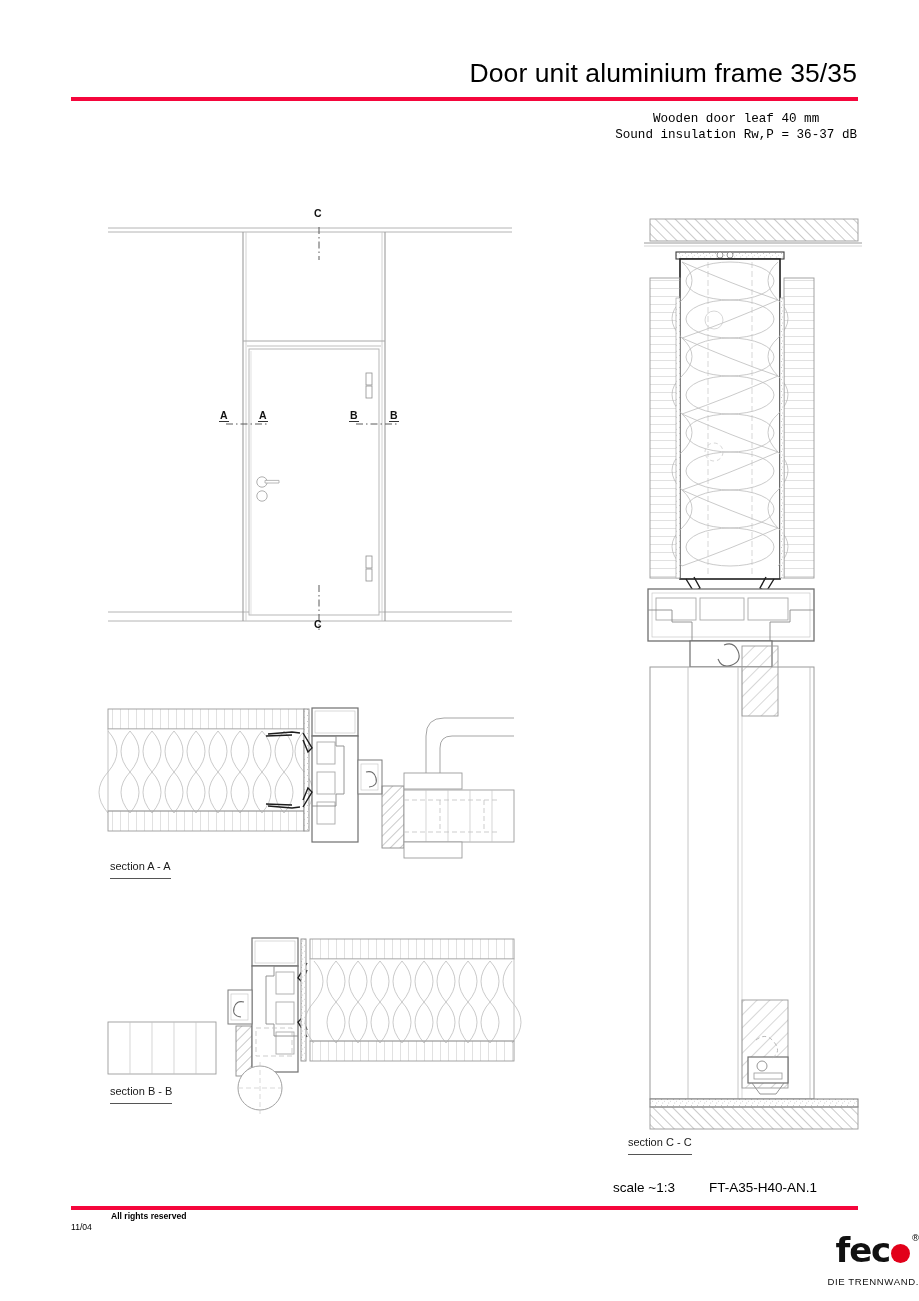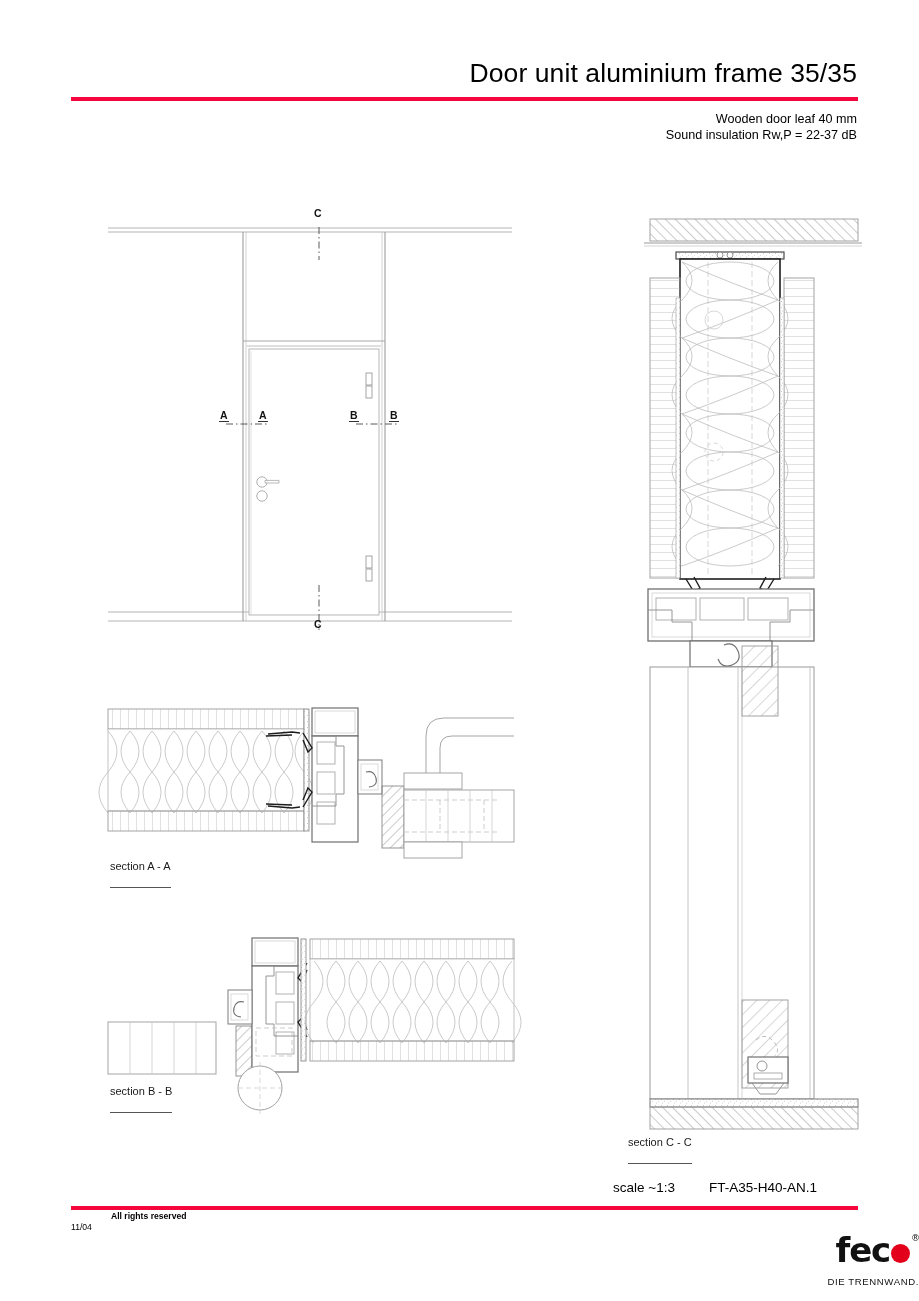--- a/index.html
+++ b/index.html
@@ -22,40 +22,41 @@
     position: absolute; right: 62px; top: 58px;
     font-size: 26.5px; font-weight: 400; letter-spacing: 0.1px;
     white-space: nowrap; text-align: left; color: #000;
   }
   #title-rule {
     position: absolute; left: 71px; top: 97px; width: 787px; height: 4px;
     background: #f5063c;
   }
   #subtitle {
     position: absolute; right: 62px; top: 112px;
-    font-size: 12.6px; line-height: 15.5px; text-align: right;
+    font-size: 12.6px; line-height: 15.5px; text-align: center;
     white-space: nowrap;
+    font-family: Liberation Mono, monospace;
   }
   #subtitle div { display: block; }
 
   
   #drawing { position: absolute; left: 0; top: 0; width: 919px; height: 1301px; }
   #drawing svg { display: block; }
 
   
   .dwg-label {
     position: absolute;
     font-size: 11px;
     font-family: "Liberation Sans", sans-serif;
     color: #1a1a1a;
     white-space: nowrap;
   }
   .dwg-label.underlined {
     border-bottom: 1px solid #555;
-    padding-bottom: 15px;
+    padding-bottom: 6px;
   }
   .mark-letter {
     position: absolute;
     font-size: 10.5px; font-weight: 700; color: #111;
     white-space: nowrap;
     border-bottom: 1.2px solid #333;
     line-height: 11px;
     padding: 0 1px;
   }
   .mark-letter.plain { border-bottom: none; }
@@ -101,21 +102,21 @@
   }
 </style>
 </head>
 <body>
 
 <div id="header">
   <div id="title">Door unit aluminium frame 35/35</div>
   <div id="title-rule"></div>
   <div id="subtitle">
     <div>Wooden door leaf 40 mm</div>
-    <div>Sound insulation Rw,P = 22-37 dB</div>
+    <div>Sound insulation Rw,P = 36-37 dB</div>
   </div>
 </div>
 
 <div id="drawing">
 <svg width="919" height="1301" viewBox="0 0 919 1301" xmlns="http://www.w3.org/2000/svg">
   <defs>
 
     <pattern id="hatch45" width="9" height="9" patternTransform="rotate(45)" patternUnits="userSpaceOnUse">
       <line x1="0" y1="0" x2="0" y2="9" stroke="#9a9a9a" stroke-width="0.8"></line>
     </pattern>

